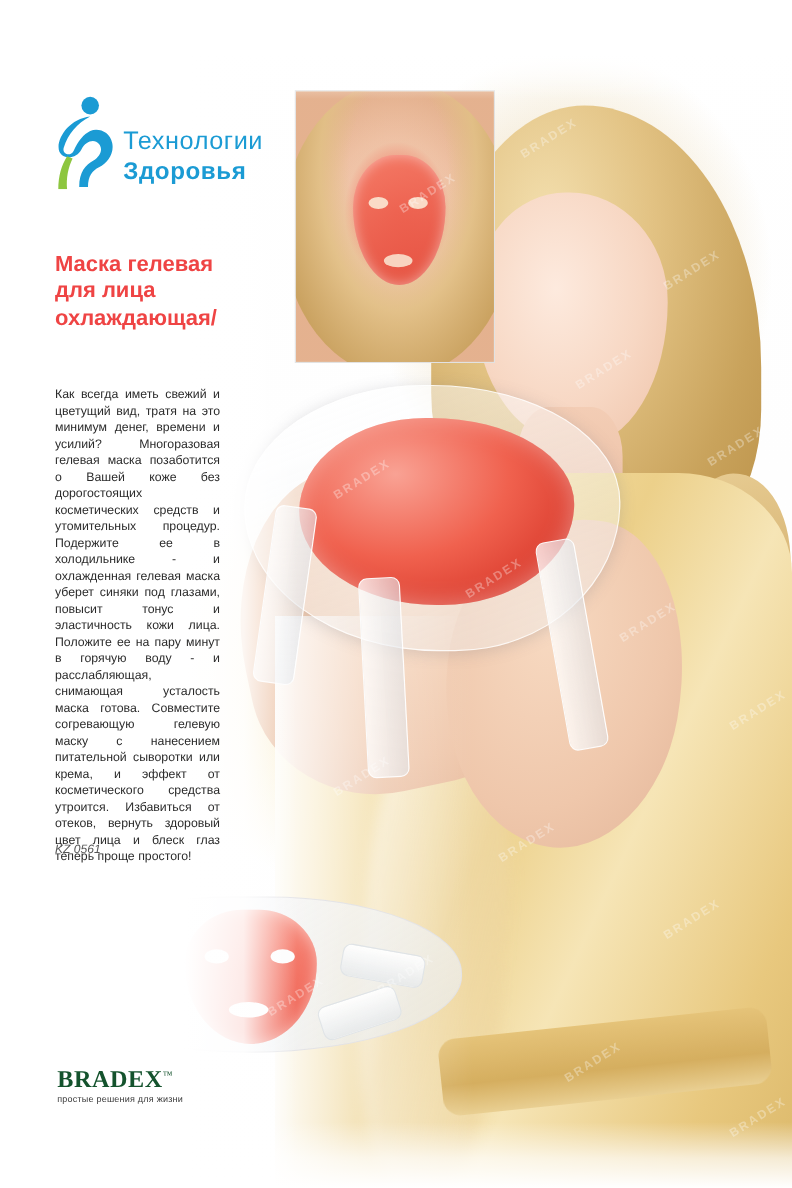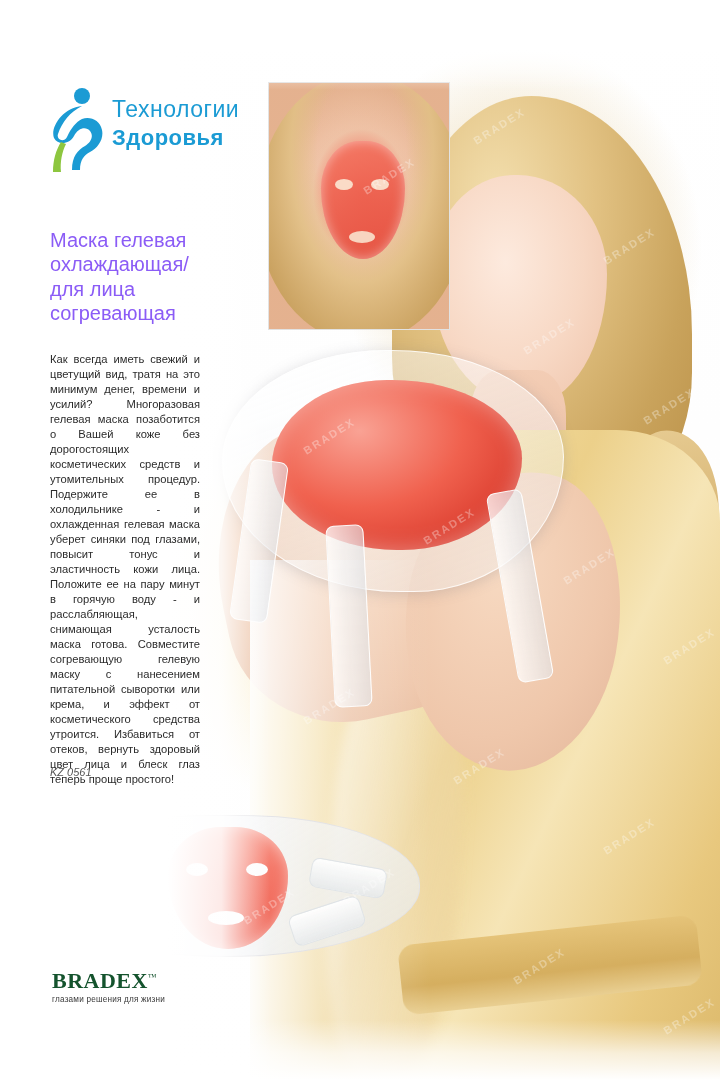--- a/index.html
+++ b/index.html
@@ -270,21 +270,21 @@
     left: 52px; top: 86px;
     width: 220px; height: 100px;
   }
   .logo-figure {
     position: absolute;
     left: 0; top: 0;
     width: 58px; height: 86px;
   }
   .logo-text {
     position: absolute;
-    left: 60px; top: 10px;
+    left: 60px; top: 28px;
     width: 180px;
   }
   .logo-line1 {
     color: #1b9bd4;
     font-size: 23px;
     letter-spacing: 0.5px;
     font-family: "Liberation Sans", sans-serif;
   }
   .logo-line2 {
     color: #1b9bd4;
@@ -293,23 +293,23 @@
     letter-spacing: 0.5px;
     margin-top: 2px;
     font-family: "Liberation Sans", sans-serif;
   }
 
   
   .title {
     position: absolute;
     left: 50px; top: 228px;
     width: 200px;
-    color: #8b5cf6;
+    color: #ef4444;
     font-size: 20px;
-    font-weight: normal;
+    font-weight: bold;
     line-height: 1.22;
     font-family: "Liberation Sans", sans-serif;
   }
   .title div { white-space: nowrap; }
 
   
   .body-text {
     position: absolute;
     left: 50px; top: 352px;
     width: 150px;
@@ -433,29 +433,28 @@
       <path d="M14 58 C10 66, 8 76, 9 86 L1 86 C1 74, 4 64, 9 56 Z" fill="#8dc63f"></path>
     </svg>
     <div class="logo-text">
       <div class="logo-line1">Технологии</div>
       <div class="logo-line2">Здоровья</div>
     </div>
   </div>
 
   <div class="title">
     <div>Маска гелевая</div>
+    <div>для лица</div>
     <div>охлаждающая/</div>
-    <div>для лица</div>
-    <div>согревающая</div>
   </div>
 
   <div class="body-text">
     <p>Как всегда иметь свежий и цветущий вид, тратя на это минимум денег, времени и усилий? Многоразовая гелевая маска позаботится о Вашей коже без дорогостоящих косметических средств и утомительных процедур. Подержите ее в холодильнике - и охлажденная гелевая маска уберет синяки под глазами, повысит тонус и эластичность кожи лица. Положите ее на пару минут в горячую воду - и расслабляющая, снимающая усталость маска готова. Совместите согревающую гелевую маску с нанесением питательной сыворотки или крема, и эффект от косметического средства утроится. Избавиться от отеков, вернуть здоровый цвет лица и блеск глаз теперь проще простого!</p>
   </div>
 
   <div class="art-code">KZ 0561</div>
 
   <div class="bradex">
     <div class="bradex-name"><span>BRADEX</span><sup>™</sup></div>
-    <div class="bradex-tag">глазами решения для жизни</div>
+    <div class="bradex-tag">простые решения для жизни</div>
   </div>
 
 </div>
 
 </body></html>

